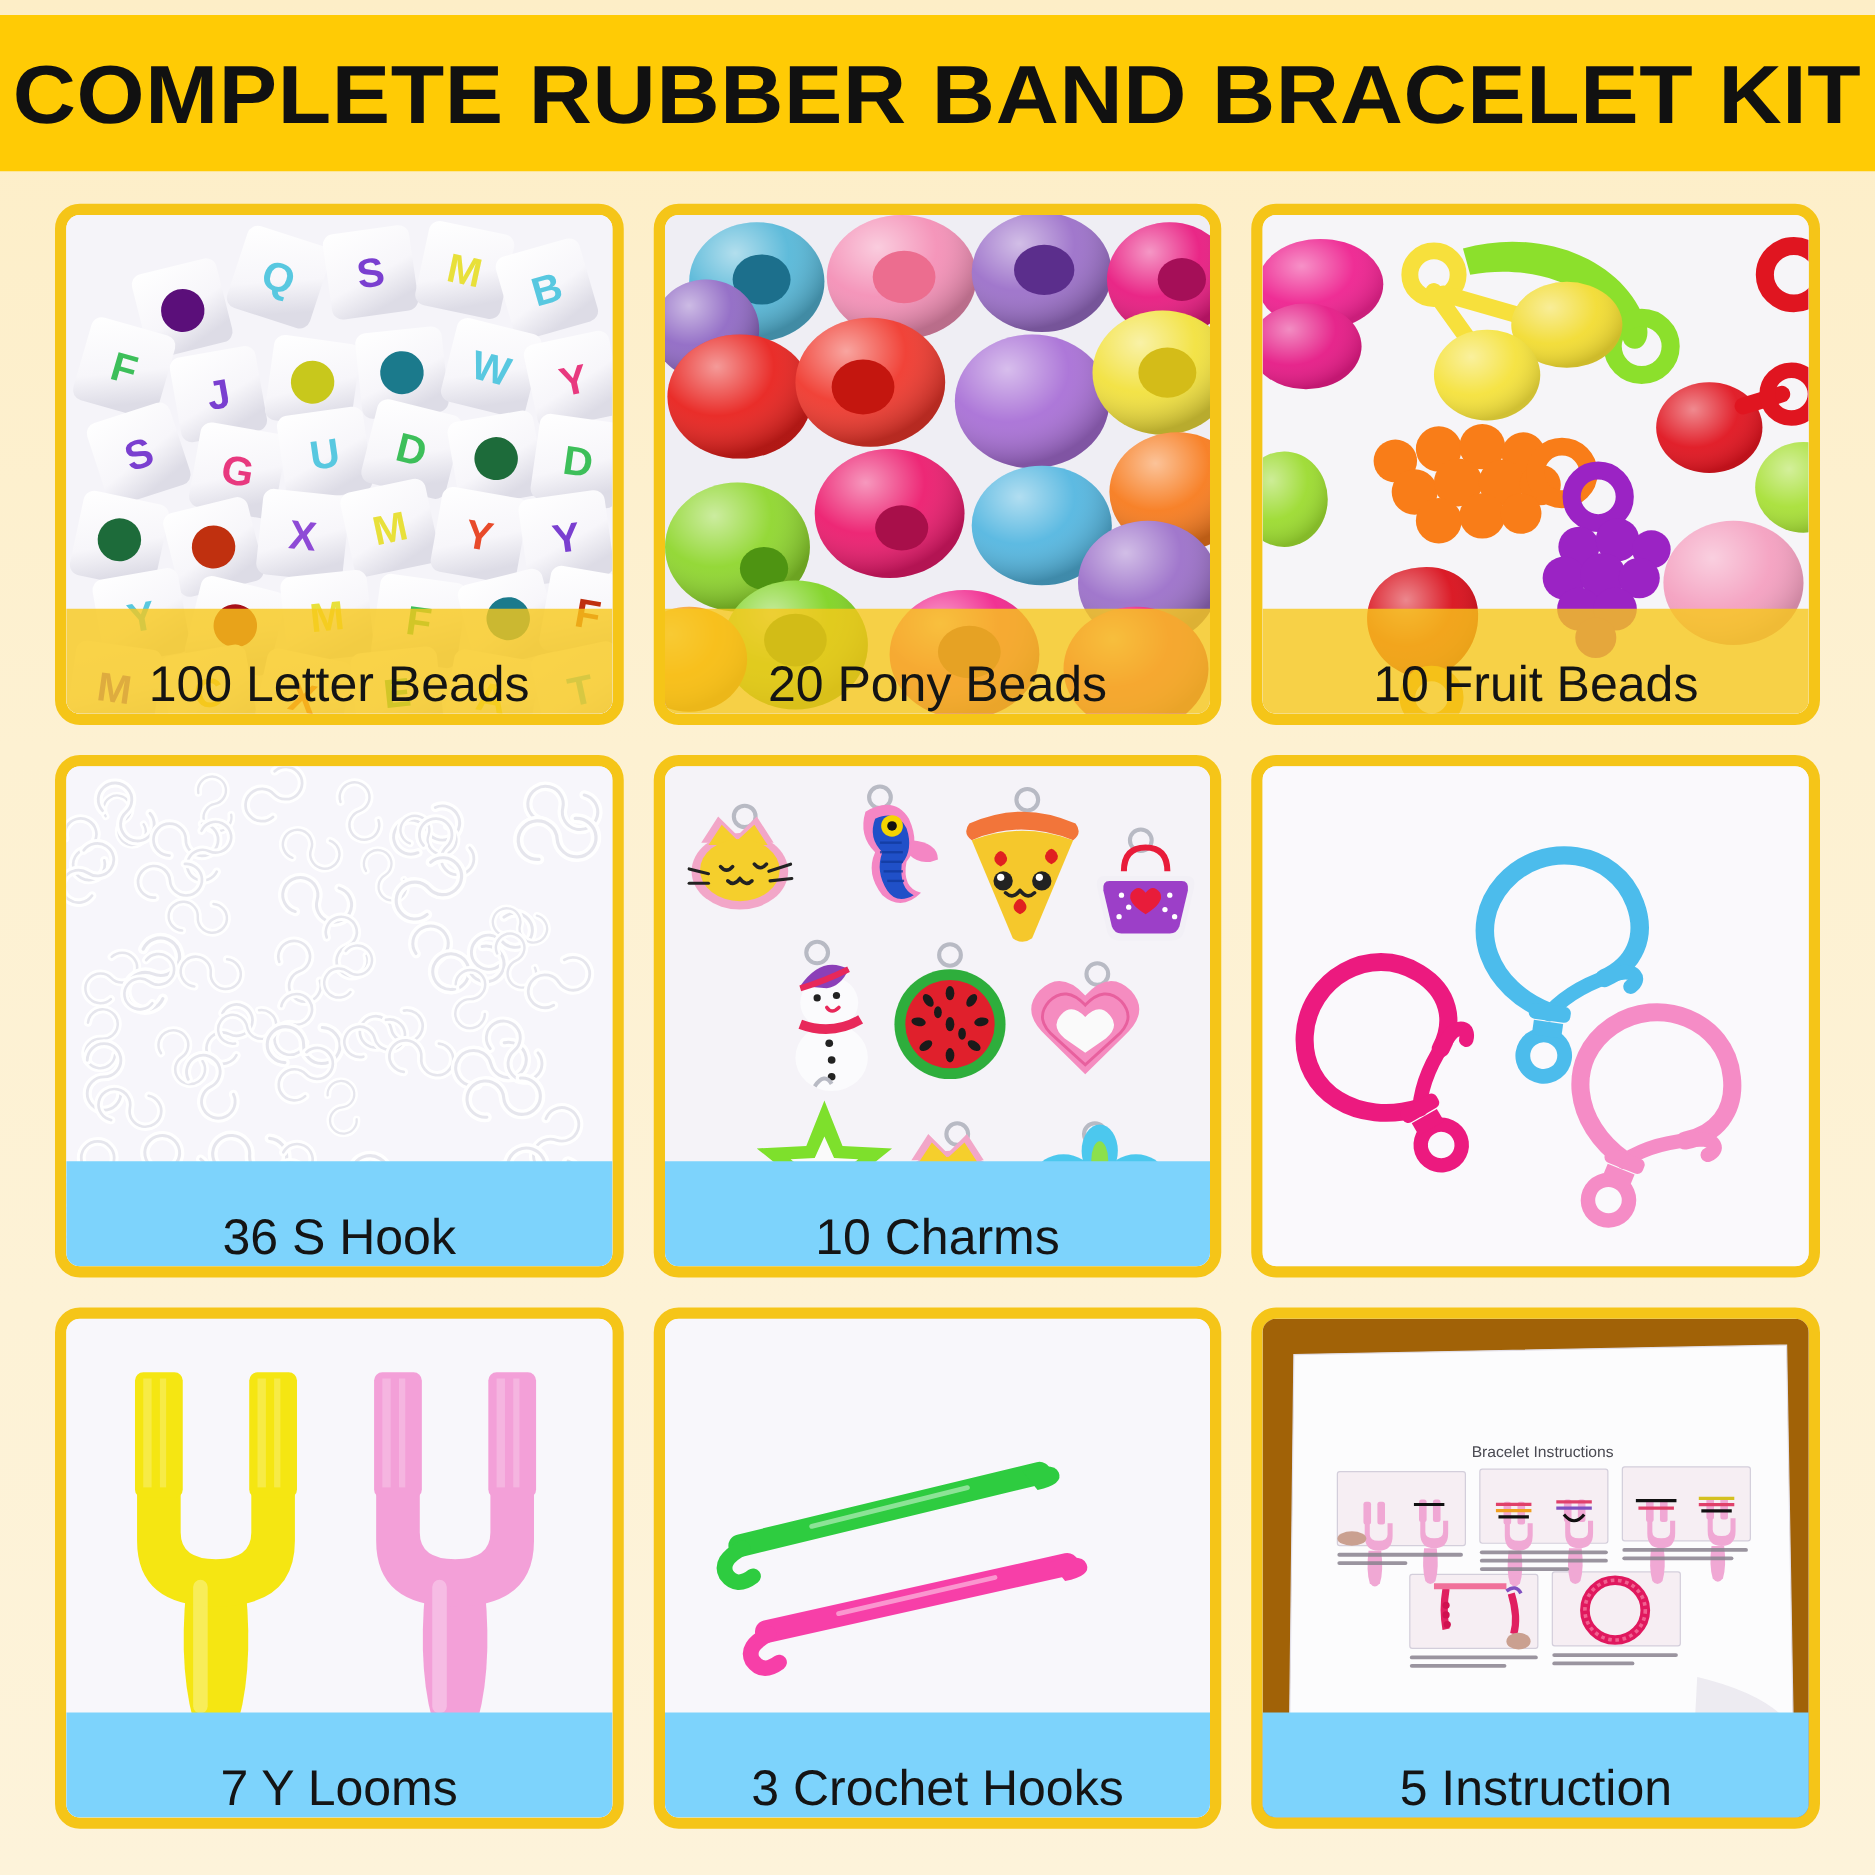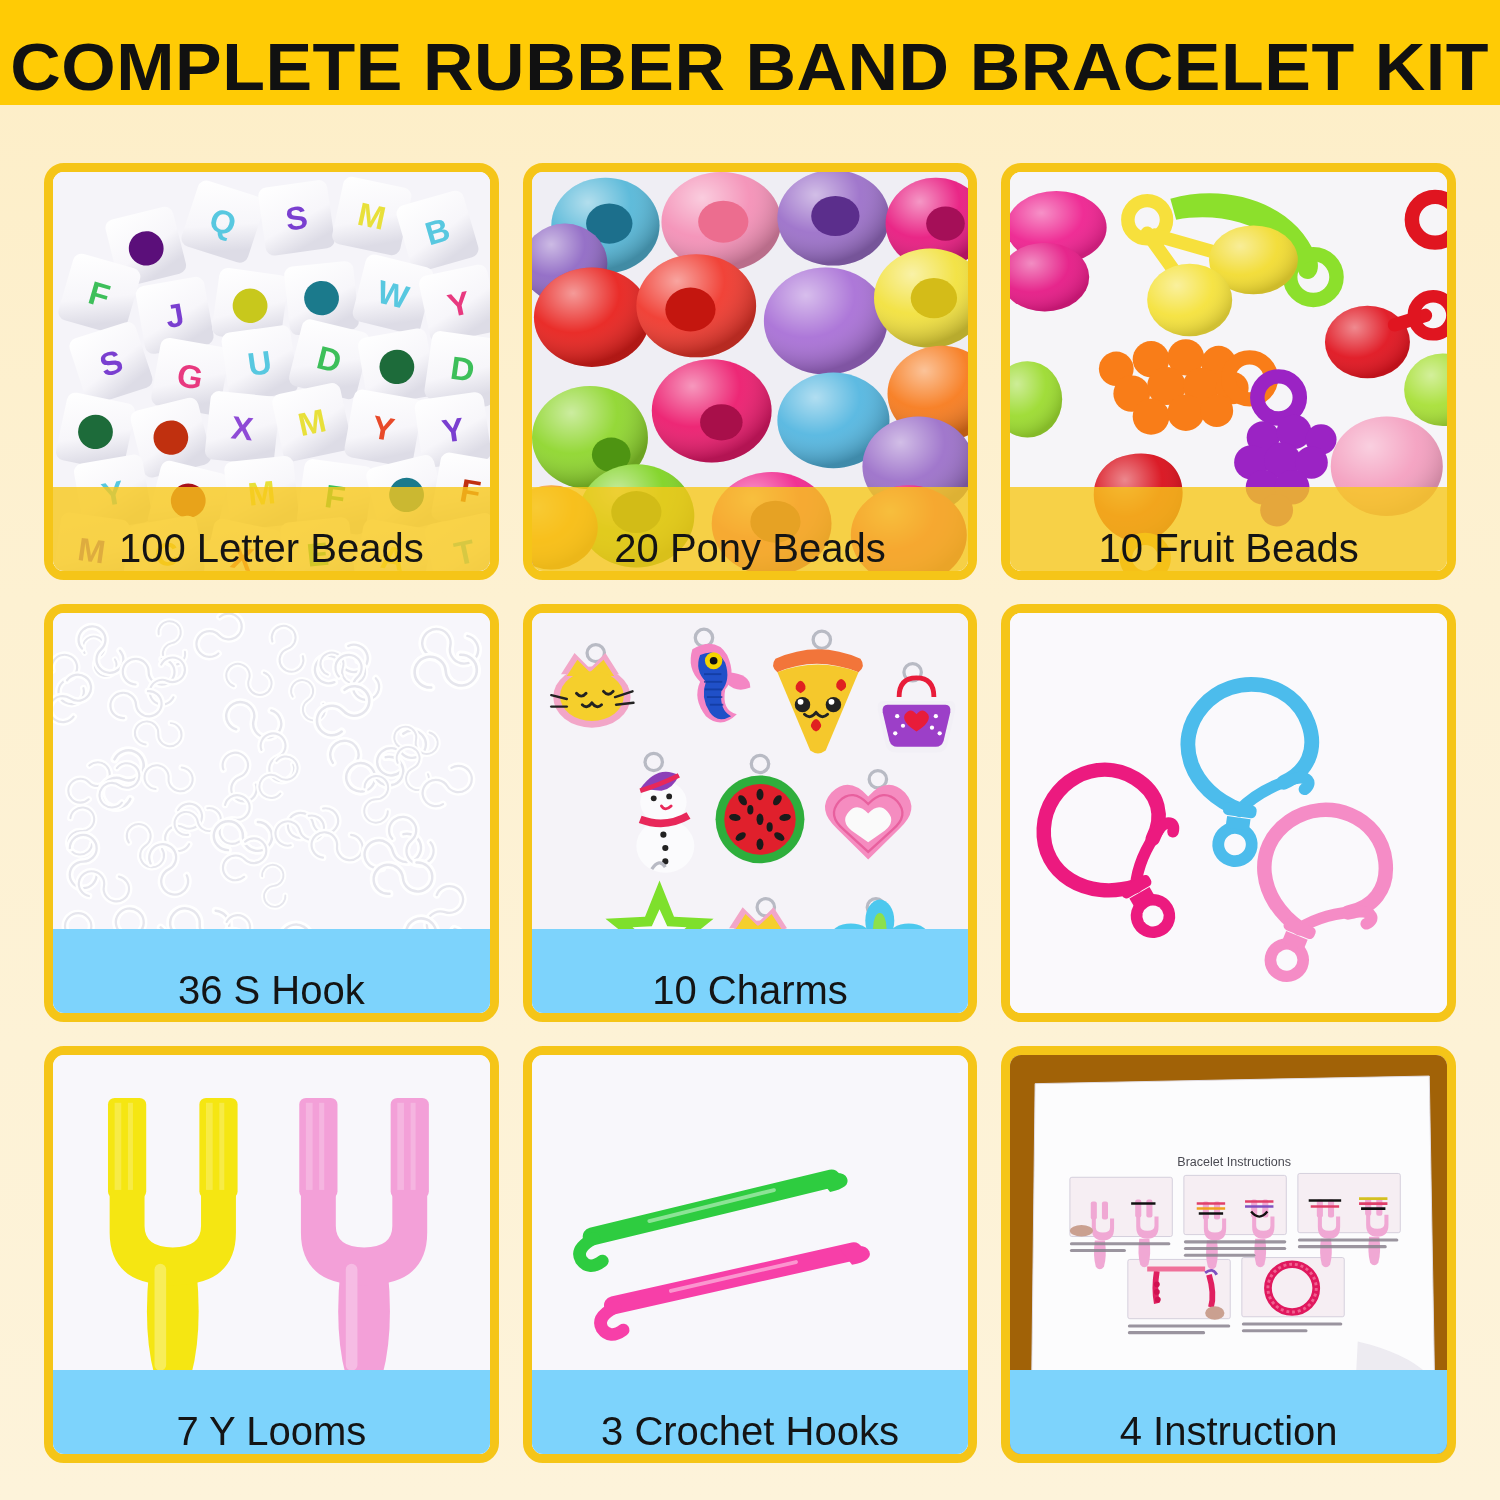--- a/index.html
+++ b/index.html
@@ -7,22 +7,22 @@
   body {
     font-family: "Liberation Sans", sans-serif;
     background: #fdf0cd;
     overflow: hidden;
   }
   .page { position: relative; width: 1500px; height: 1500px;
           background: linear-gradient(180deg,#fdeec7 0%,#fdf1d2 40%,#fdf3da 100%); }
 
   
   .header {
-    position: absolute; left: 0; top: 0; width: 1500px; height: 105px;
-    background: #ffcb05; display: flex; align-items: flex-end; justify-content: center;
+    position: absolute; left: 0; top: 12px; width: 1500px; height: 125px;
+    background: #ffcb05; display: flex; align-items: center; justify-content: center;
   }
   .header-title {
     font-family: "Liberation Sans Narrow","Liberation Sans", sans-serif;
     font-size: 66px; font-weight: 700; color: #111; letter-spacing: 0.5px;
     white-space: nowrap; transform: scaleX(1.06); transform-origin: center;
   }
 
   
   .grid {
     position: absolute; left: 44px; top: 163px;
@@ -863,18 +863,18 @@
             <rect x="122" y="282" width="106" height="3.2" rx="1.6"></rect>
               <rect x="122" y="289" width="80" height="3.2" rx="1.6"></rect>
             <rect x="240" y="280" width="104" height="3.2" rx="1.6"></rect>
               <rect x="240" y="287" width="68" height="3.2" rx="1.6"></rect>
           </g>
 
           <path d="M360 300 q50 12 72 34 l-6 40 -70 4 Z" fill="#ded9e6" opacity="0.5"></path>
         </svg>
       </div>
       <div class="label-band">
-        <span class="label-text">4 Instruction</span>
+        <span class="label-text">5 Instruction</span>
       </div>
     </div>
 
   </div>
 </div>
 
 </body></html>

